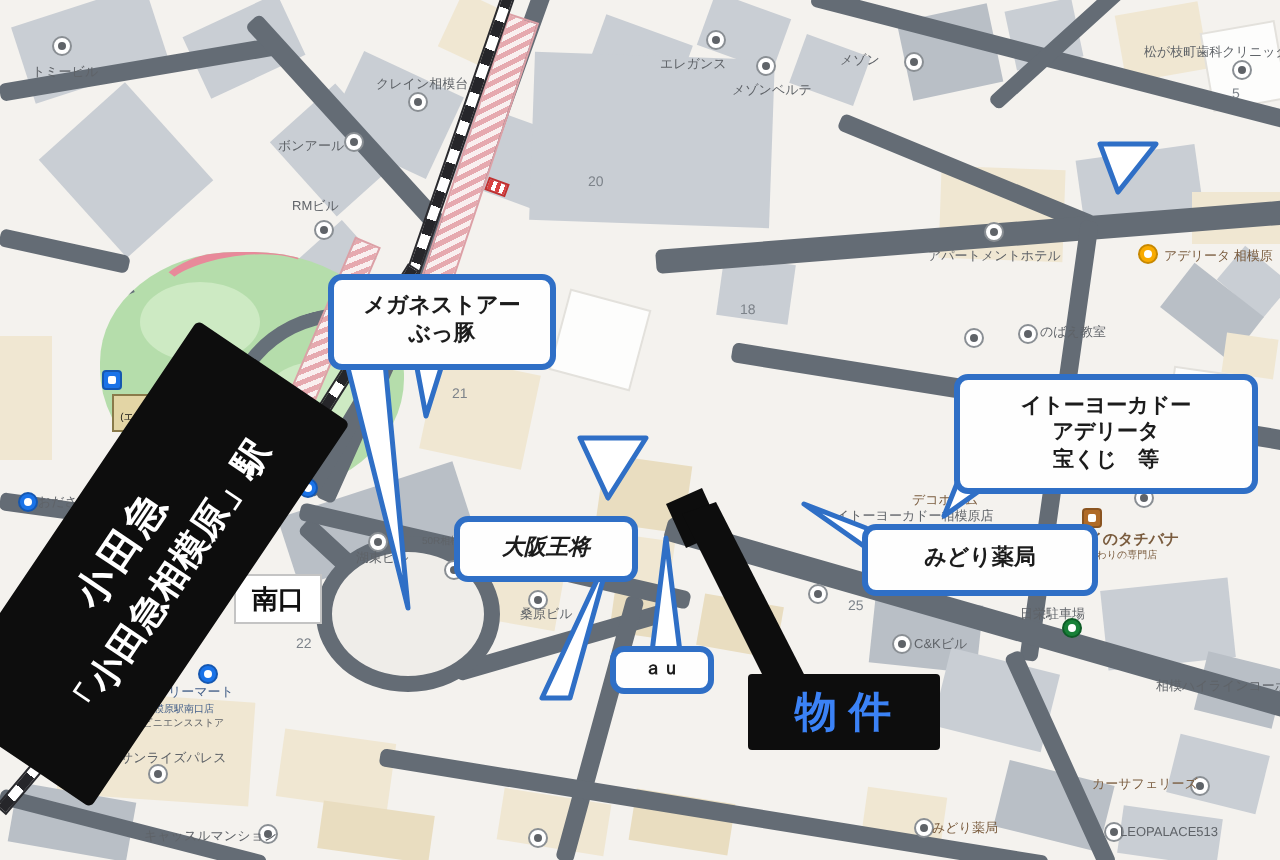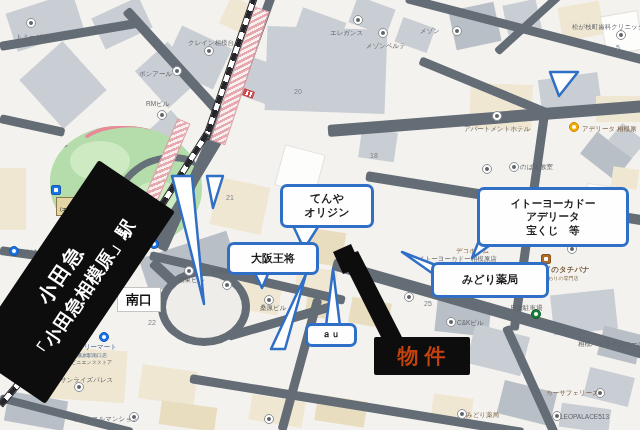--- a/index.html
+++ b/index.html
@@ -50,21 +50,21 @@
     font-weight:bold;display:flex;align-items:center;justify-content:center;text-align:center;}
   #north-exit{background:#e3d5a5;border-color:#8a7a4a;font-weight:normal;white-space:pre-line;line-height:1.15;}
   
   #banner{position:absolute;left:-44px;top:236px;width:232px;height:92px;z-index:7;background:#0d0d0d;
     transform:rotate(-56deg);display:flex;flex-direction:column;align-items:center;justify-content:center;
     gap:3px;border-radius:3px;}
   #banner .l1{color:#fff;font-size:20px;font-weight:bold;letter-spacing:2px;}
   #banner .l2{color:#fff;font-size:18px;font-weight:bold;letter-spacing:0.5px;}
   
   #bukken{position:absolute;left:374px;top:337px;width:96px;height:38px;z-index:7;background:#0d0d0d;
-    color:#c2410c;font-size:21px;font-weight:bold;letter-spacing:6px;display:flex;align-items:center;
+    color:#3b82f6;font-size:21px;font-weight:bold;letter-spacing:6px;display:flex;align-items:center;
     justify-content:center;border-radius:2px;padding-left:5px;box-sizing:border-box;}
 </style>
 </head>
 <body>
 
 <div id="canvas">
 
   <div class="b g" style="left:10px;top:2px;width:70px;height:40px;transform:rotate(-18deg);"></div>
   <div class="b g" style="left:34px;top:52px;width:58px;height:66px;transform:rotate(-42deg);"></div>
   <div class="b g" style="left:96px;top:6px;width:52px;height:34px;transform:rotate(-25deg);"></div>
@@ -234,27 +234,27 @@
       <polygon points="480,238 500,238 472,258"></polygon>
       <polygon points="433,264 439,278 402,252"></polygon>
       <polygon points="252,267 271,267 262,288"></polygon>
       <polygon points="271,349 285,349 306,274"></polygon>
       <polygon points="326,326 340,326 333,269"></polygon>
     </g>
     <polygon fill="#0d0d0d" points="333,252 351,244 361,266 343,274"></polygon>
     <polygon fill="#0d0d0d" points="341,257 358,251 404,341 383,341"></polygon>
   </svg>
 
-  <div class="callout" style="left:280px;top:184px;width:88px;height:38px;font-size:11px;">てんや
-オリジン</div>
+  <div class="callout" style="left:164px;top:137px;width:108px;height:42px;font-size:11px;">メガネストアー
+ぶっ豚</div>
   <div class="callout" style="left:477px;top:187px;width:146px;height:54px;font-size:10.5px;">イトーヨーカドー
 アデリータ
 宝くじ　等</div>
   <div class="callout" style="left:431px;top:262px;width:112px;height:30px;font-size:11px;">みどり薬局</div>
-  <div class="callout" style="left:227px;top:242px;width:86px;height:27px;font-size:11px;">大阪王将</div>
+  <div class="callout" style="left:227px;top:258px;width:86px;height:27px;font-size:11px;font-style:italic;">大阪王将</div>
   <div class="callout" style="left:305px;top:323px;width:46px;height:18px;font-size:9px;">ａｕ</div>
 
   <div id="banner">
     <div class="l1">小田急</div>
     <div class="l2">「小田急相模原」駅</div>
   </div>
 
   <div id="bukken">物件</div>
 
 </div>

